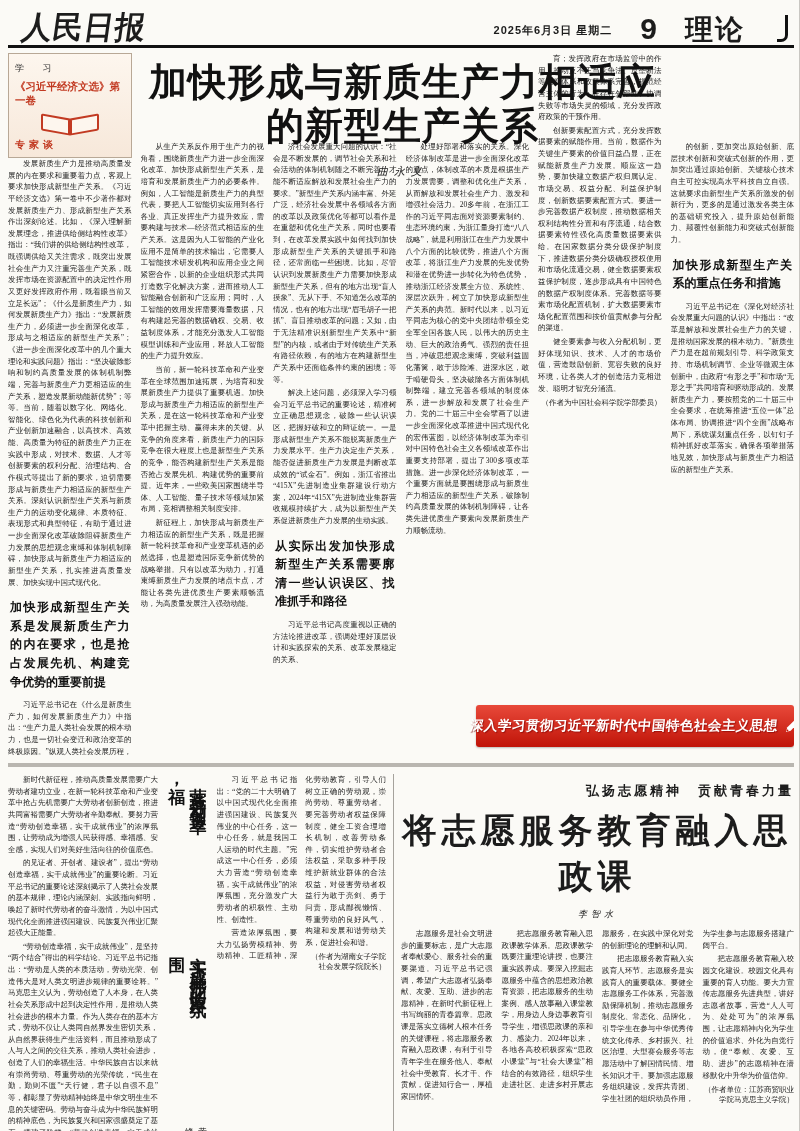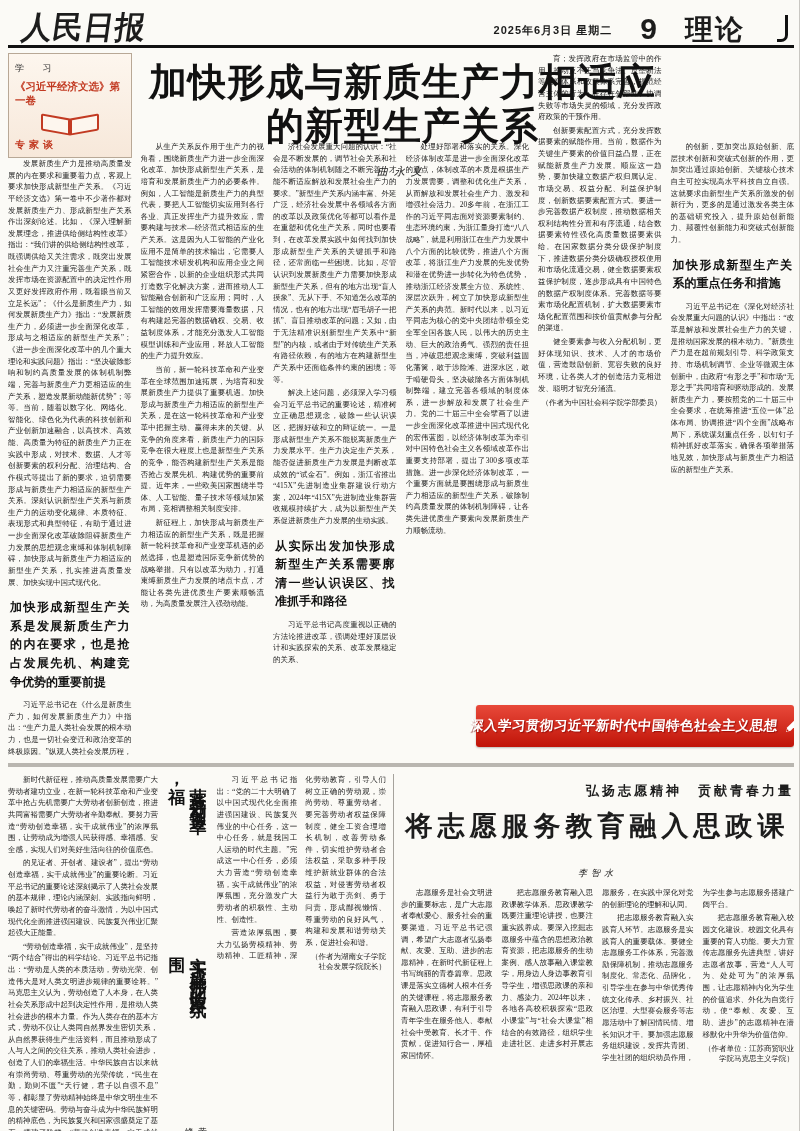--- a/index.html
+++ b/index.html
@@ -75,21 +75,21 @@
     flex:0 0 auto;writing-mode:vertical-rl;display:flex;height:100%;
     font-family:"Liberation Sans","DejaVu Sans",sans-serif;color:#111;
   }
   .bl-title-line{font-size:17px;font-weight:900;letter-spacing:5px;line-height:1.25;display:block;}
   .bl-title-line.second{padding-top:108px;}
   .bl-byline{font-size:9px;letter-spacing:6px;padding-top:122px;font-weight:normal;font-family:"Liberation Serif",serif;}
   .bl-cols{flex:1 1 auto;column-count:2;column-gap:8px;overflow:hidden;height:100%;}
   .v-divider{width:1px;background:#a5a29c;margin:0 7px;flex:0 0 auto;}
   .br-article{flex:1 1 auto;display:flex;flex-direction:column;overflow:hidden;}
   .br-kicker{text-align:right;font-family:"Liberation Sans",sans-serif;font-weight:bold;font-size:13px;letter-spacing:3px;margin:8px 0 2px;}
-  .br-title{margin:6px 0 15px;text-align:center;font-family:"Liberation Serif",serif;font-weight:900;font-size:27px;letter-spacing:5px;}
+  .br-title{margin:6px 0 0;text-align:center;font-family:"Liberation Serif",serif;font-weight:900;font-size:34px;letter-spacing:5px;}
   .br-byline{text-align:center;font-size:9px;letter-spacing:4px;font-style:italic;margin:8px 0 7px;}
   .br-cols{flex:1 1 auto;column-count:4;column-gap:9px;overflow:hidden;}
 </style>
 </head>
 <body>
 
 <div class="page">
 
   <div class="masthead-row">
     <div class="masthead-logo">人民日报</div>

